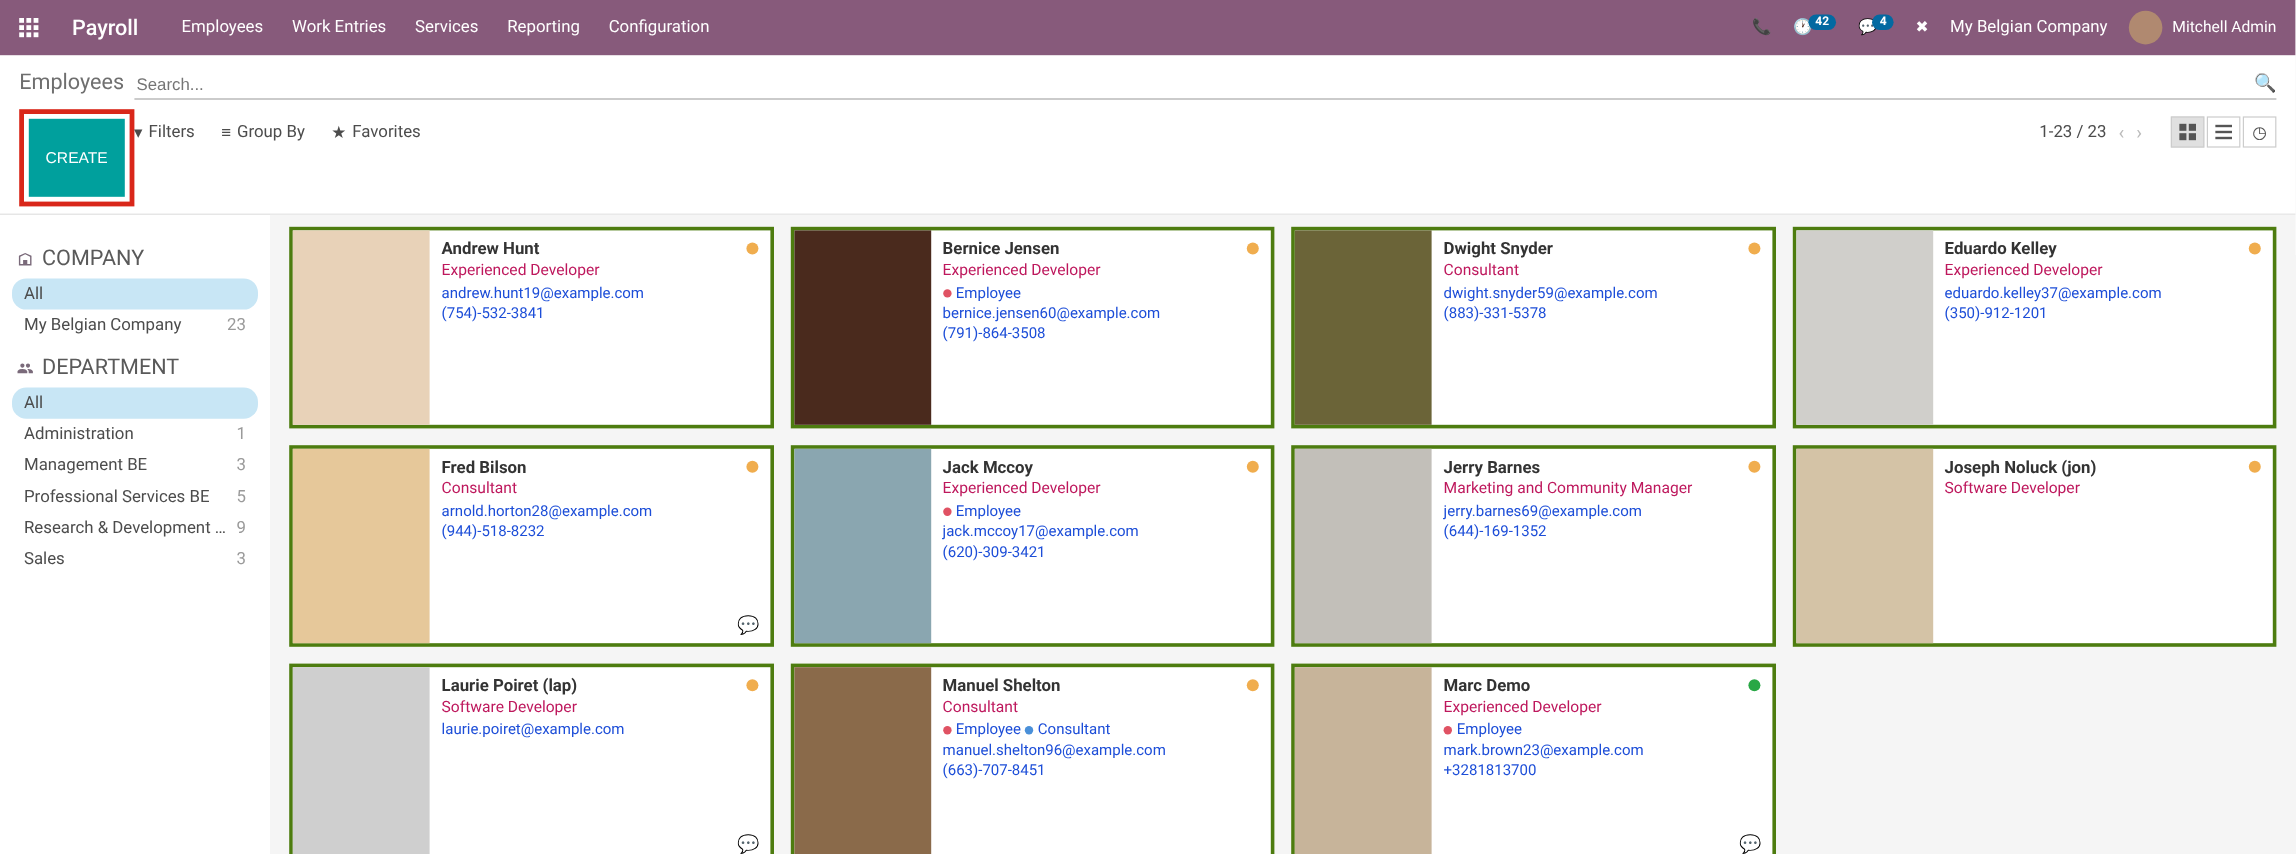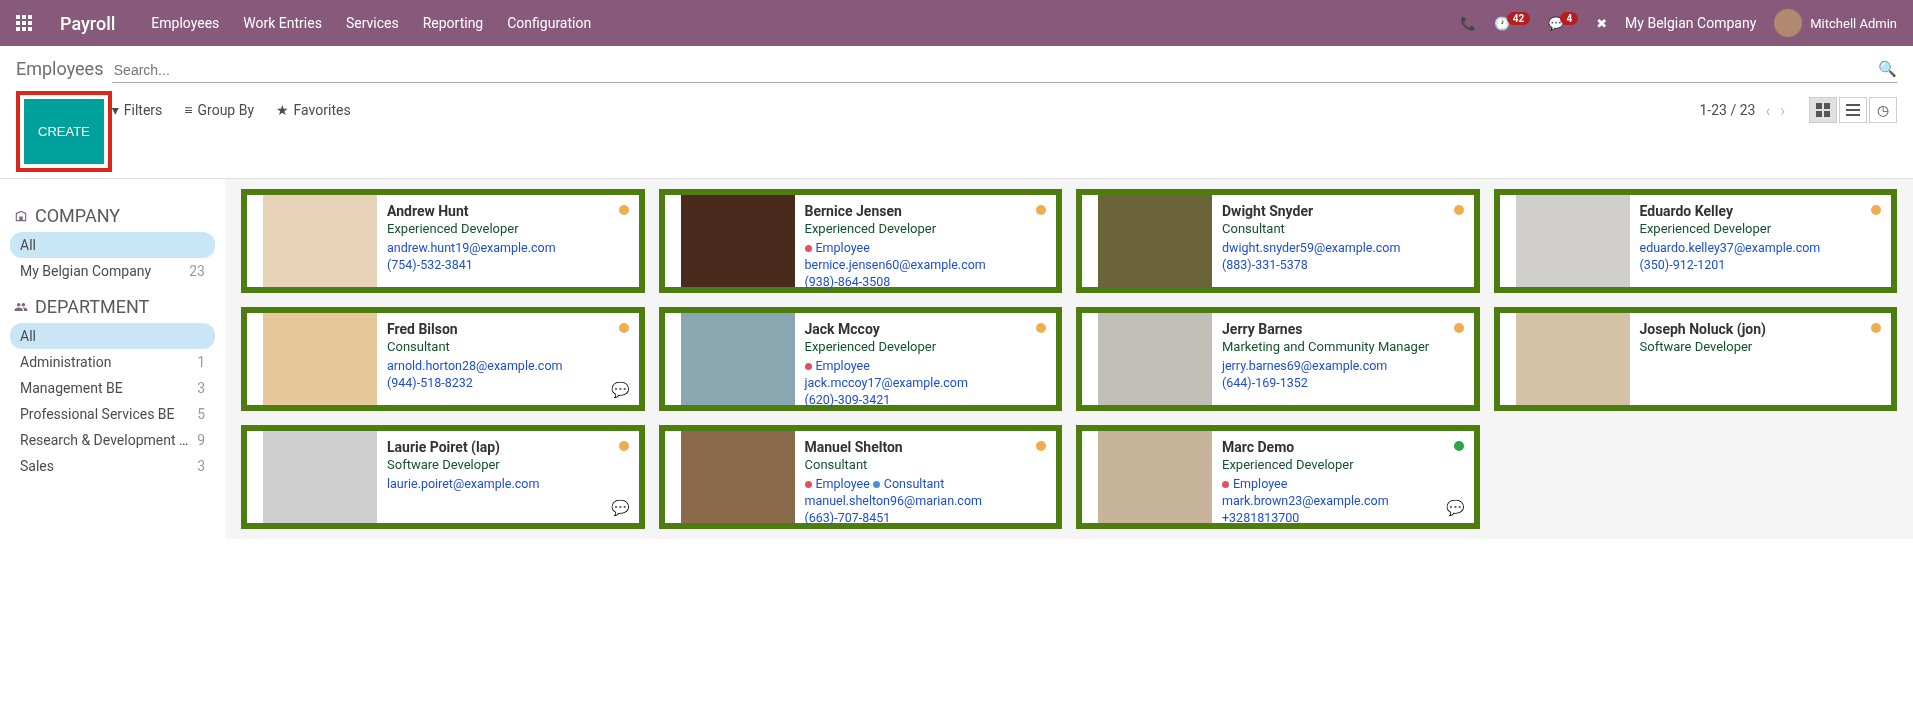--- a/index.html
+++ b/index.html
@@ -7,21 +7,21 @@
 
 .topbar { background: #875A7B; height: 46px; display: flex; align-items: center; padding: 0 16px; color: #fff; }
 .apps-icon { width: 16px; height: 16px; display: grid; grid-template-columns: repeat(3,4px); grid-template-rows: repeat(3,4px); gap: 2px; margin-right: 28px; cursor:pointer;}
 .apps-icon span { background:#fff; }
 .app-title { font-size: 18px; font-weight: 500; margin-right: 36px; }
 .nav-links { display:flex; gap:24px; }
 .nav-links a { color:#fff; text-decoration:none; font-size:14px; }
 .spacer { flex:1; }
 .topbar-right { display:flex; align-items:center; gap:18px; }
 .badge-wrap { position:relative; cursor:pointer;}
-.badge { background:#b91c1c; color:#fff; border-radius:10px; font-size:10px; font-weight:bold; padding:1px 6px; margin-left:-4px; position:relative; top:-6px;}
+.badge { background:#0369a1; color:#fff; border-radius:10px; font-size:10px; font-weight:bold; padding:1px 6px; margin-left:-4px; position:relative; top:-6px;}
 .company-name { font-size:14px; }
 .avatar-circle { width:28px; height:28px; border-radius:50%; background:#b08970; display:inline-block;}
 .user-block { display:flex; align-items:center; gap:8px; cursor:pointer;}
 
 .control-row { display:flex; align-items:flex-start; padding:12px 16px 0 16px; }
 .breadcrumb-title { font-size:18px; color:#6f6f6f; }
 .create-area { margin-top:12px; border:4px solid #d9271a; display:inline-block; padding:4px;}
 .btn-create { background:#00A09D; color:#fff; border:none; padding:25px 14px; font-weight:normal; font-size:13px; cursor:pointer;}
 .search-side { flex:1; }
 .search-input { width:100%; border:none; border-bottom:1px solid #aaa; font-size:14px; padding:4px 2px; outline:none; color:#555;}
@@ -38,25 +38,25 @@
 .main-area { display:flex; border-top:1px solid #e0e0e0; margin-top:6px;}
 .sidebar { width:225px; padding:14px 10px; border-right:0; }
 .side-header { display:flex; align-items:center; gap:7px; font-weight:normal; color:#5a5a5a; font-size:18px; margin:12px 0 6px 4px;}
 .side-header svg { width:14px; height:14px; fill:#7a6a7a;}
 .side-item { display:flex; justify-content:space-between; align-items:center; padding:5px 10px; font-size:14px; color:#4c4c4c; cursor:pointer; border-radius:12px;}
 .side-item.active { background:#c8e6f5;}
 .side-item .count { color:#9a9a9a; font-size:14px;}
 
 .content { flex:1; background:#f5f5f5; padding:10px 16px; overflow:auto;}
 .kanban-grid { display:grid; grid-template-columns: repeat(4, 1fr); gap:14px;}
-.card { background:#fff; border:6px solid #4d7c0f; display:flex; height:104px; position:relative;padding-left:16px;}
+.card { background:#fff; border:3px solid #4d7c0f; display:flex; height:168px; position:relative;}
 .card .photo { width:114px; height:100%; background:#c9b8a0; flex-shrink:0;}
 .card .info { padding:8px 10px; font-size:13px; color:#555; flex:1; position:relative;}
 .card .name { font-weight:bold; color:#333; font-size:14px; margin-bottom:2px;}
-.card .role { color:#14532d; margin-bottom:4px;}
+.card .role { color:#be185d; margin-bottom:4px;}
 .card .line { font-size:12.5px; color:#1d4ed8; margin-top:2px;}
 .card .presence { position:absolute; top:10px; right:10px; width:10px; height:10px; border-radius:50%;}
 .tag-dot { display:inline-block; width:7px; height:7px; border-radius:50%; margin-right:4px; vertical-align:middle;}
 .chat-icon { position:absolute; bottom:6px; right:8px; color:#1fa34a; font-size:15px;}
 
 .photo.p1{background:#e8d2b8;}
 .photo.p2{background:#4a2a1d;}
 .photo.p3{background:#6b6438;}
 .photo.p4{background:#d0cfcb;}
 .photo.p5{background:#e6c89a;}
@@ -221,21 +221,21 @@
             <div class="presence" style="background: rgb(240, 173, 78);"></div>
           </div>
         </div>
         <div class="card">
           <div class="photo p2"></div>
           <div class="info">
             <div class="name">Bernice Jensen</div>
             <div class="role">Experienced Developer</div>
             <div class="line"><span class="tag-dot" style="background: rgb(224, 82, 99);"></span><span>Employee  </span></div>
             <div class="line">bernice.jensen60@example.com</div>
-            <div class="line">(938)-864-3508</div>
+            <div class="line">(791)-864-3508</div>
             <div class="presence" style="background: rgb(240, 173, 78);"></div>
           </div>
         </div>
         <div class="card">
           <div class="photo p3"></div>
           <div class="info">
             <div class="name">Dwight Snyder</div>
             <div class="role">Consultant</div>
             <div class="line">dwight.snyder59@example.com</div>
             <div class="line">(883)-331-5378</div>
@@ -301,21 +301,21 @@
             <div class="presence" style="background: rgb(240, 173, 78);"></div>
             <span class="chat-icon">💬</span>
           </div>
         </div>
         <div class="card">
           <div class="photo p10"></div>
           <div class="info">
             <div class="name">Manuel Shelton</div>
             <div class="role">Consultant</div>
             <div class="line"><span class="tag-dot" style="background: rgb(224, 82, 99);"></span><span>Employee  </span><span class="tag-dot" style="background: rgb(74, 144, 217);"></span><span>Consultant  </span></div>
-            <div class="line">manuel.shelton96@marian.com</div>
+            <div class="line">manuel.shelton96@example.com</div>
             <div class="line">(663)-707-8451</div>
             <div class="presence" style="background: rgb(240, 173, 78);"></div>
           </div>
         </div>
         <div class="card">
           <div class="photo p11"></div>
           <div class="info">
             <div class="name">Marc Demo</div>
             <div class="role">Experienced Developer</div>
             <div class="line"><span class="tag-dot" style="background: rgb(224, 82, 99);"></span><span>Employee  </span></div>

